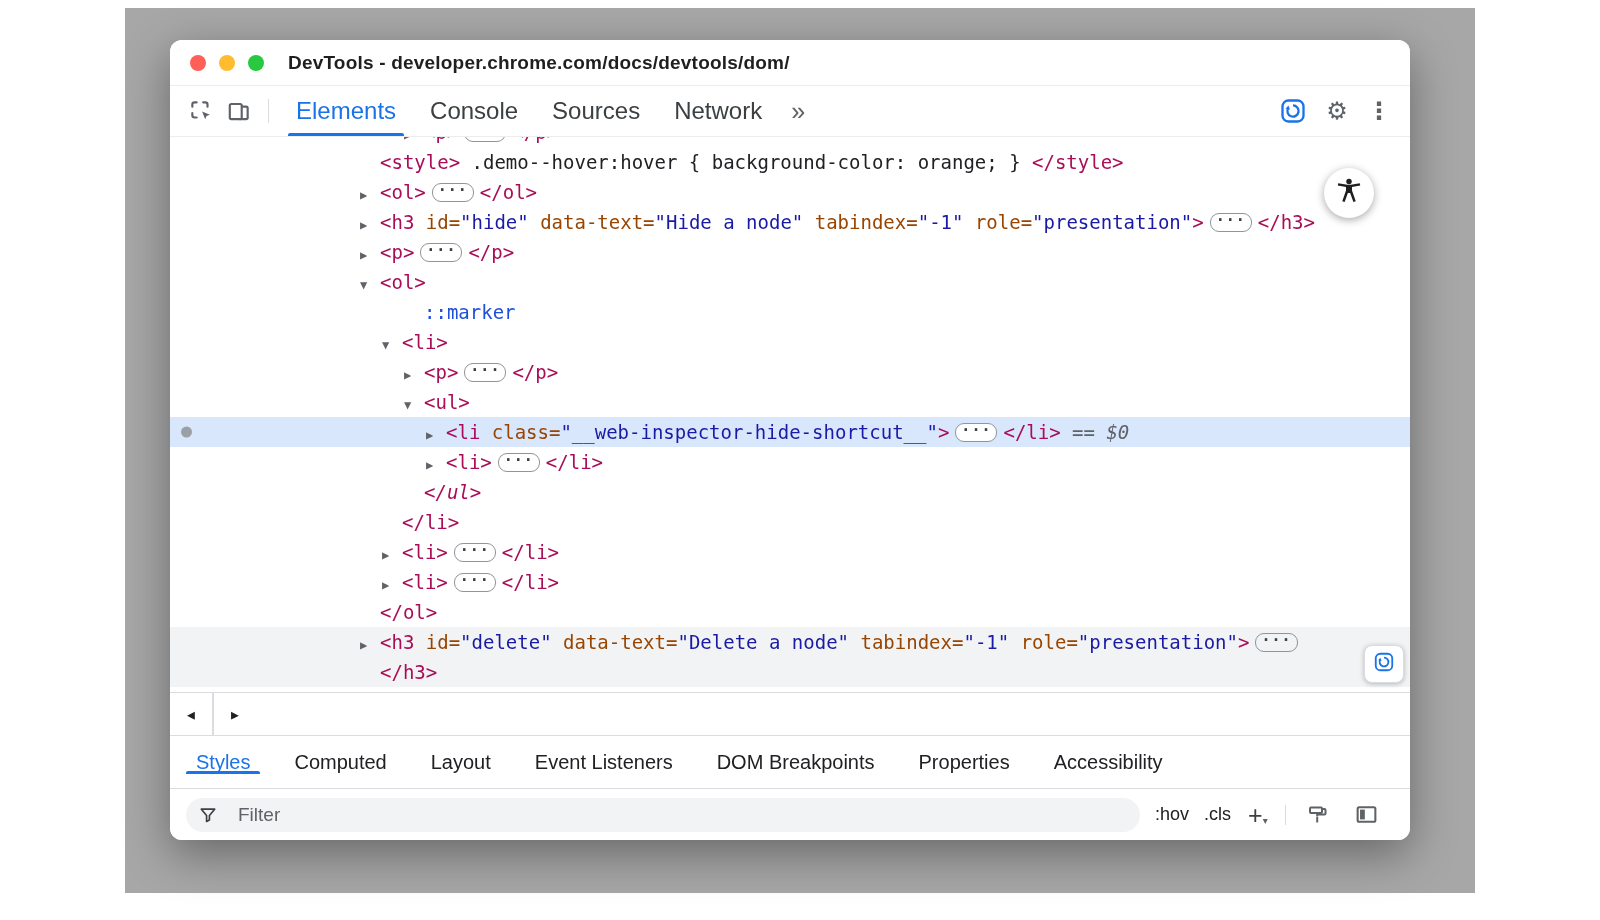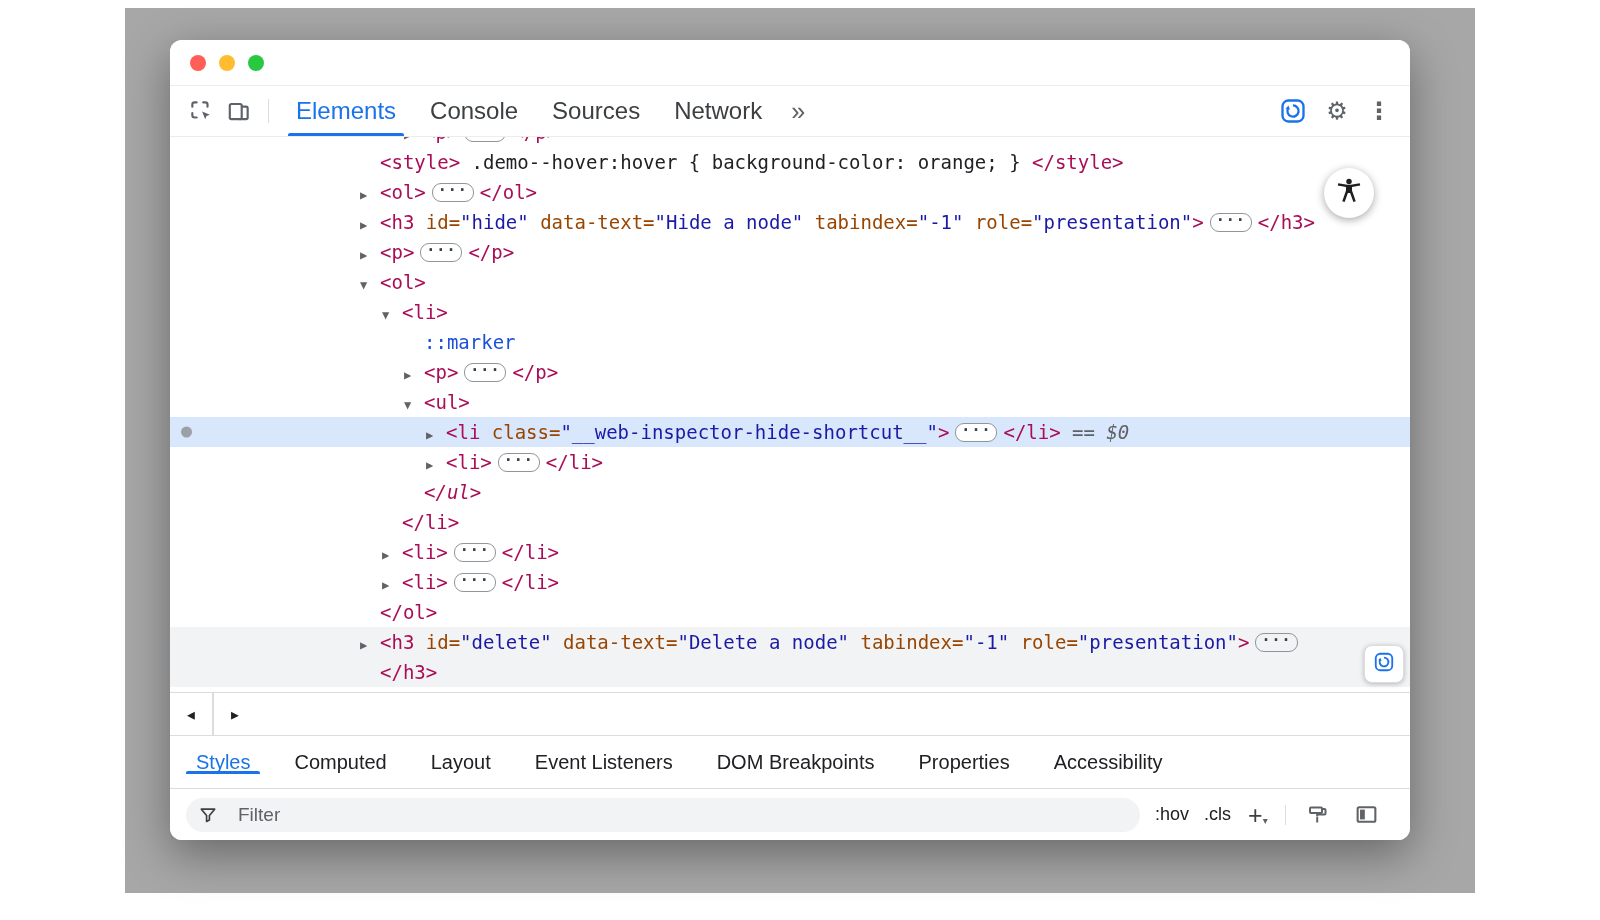--- a/index.html
+++ b/index.html
@@ -98,20 +98,21 @@
 <div class="stage"></div>
 
 <div class="window">
 
   <div class="titlebar">
     <div class="lights">
       <span class="light red"></span>
       <span class="light yellow"></span>
       <span class="light green"></span>
     </div>
+    <span class="title">DevTools - developer.chrome.com/docs/devtools/dom/</span>
   </div>
 
   <div class="toolbar">
     <span class="tool-icon">
       <svg width="26" height="26" viewBox="0 0 24 24" fill="none" stroke="currentColor" stroke-width="2">
         <path d="M4 8V6a2 2 0 0 1 2-2h2M14 4h2a2 2 0 0 1 2 2v2M4 14v2a2 2 0 0 0 2 2h2" stroke-linecap="round"></path>
         <path d="M13 12.5l7.2 2.9-3.1 1.2-1.2 3.1z" fill="currentColor" stroke="none"></path>
       </svg>
     </span>
     <span class="tool-icon">
@@ -143,22 +144,22 @@
   </div>
 
   <div class="tree">
     <div class="tree-rows" id="tree-rows">
         <div class="tree-row clip-top" style="padding-left: 234px;"><span class="arrow">▶</span><span class="tok-tag">&lt;p&gt;</span><span class="pill">···</span><span class="tok-tag">&lt;/p&gt;</span></div>
         <div class="tree-row" style="padding-left: 190px;"><span class="arrow"></span><span class="tok-tag">&lt;style&gt;</span><span class="tok-text"> .demo--hover:hover { background-color: orange; } </span><span class="tok-tag">&lt;/style&gt;</span></div>
         <div class="tree-row" style="padding-left: 190px;"><span class="arrow">▶</span><span class="tok-tag">&lt;ol&gt;</span><span class="pill">···</span><span class="tok-tag">&lt;/ol&gt;</span></div>
         <div class="tree-row" style="padding-left: 190px;"><span class="arrow">▶</span><span class="tok-tag">&lt;h3</span><span class="tok-attr"> id=</span><span class="tok-val">"hide"</span><span class="tok-attr"> data-text=</span><span class="tok-val">"Hide a node"</span><span class="tok-attr"> tabindex=</span><span class="tok-val">"-1"</span><span class="tok-attr"> role=</span><span class="tok-val">"presentation"</span><span class="tok-tag">&gt;</span><span class="pill">···</span><span class="tok-tag">&lt;/h3&gt;</span></div>
         <div class="tree-row" style="padding-left: 190px;"><span class="arrow">▶</span><span class="tok-tag">&lt;p&gt;</span><span class="pill">···</span><span class="tok-tag">&lt;/p&gt;</span></div>
         <div class="tree-row" style="padding-left: 190px;"><span class="arrow">▼</span><span class="tok-tag">&lt;ol&gt;</span></div>
+        <div class="tree-row" style="padding-left: 234px;"><span class="arrow"></span><span class="tok-marker">::marker</span></div>
         <div class="tree-row" style="padding-left: 212px;"><span class="arrow">▼</span><span class="tok-tag">&lt;li&gt;</span></div>
-        <div class="tree-row" style="padding-left: 234px;"><span class="arrow"></span><span class="tok-marker">::marker</span></div>
         <div class="tree-row" style="padding-left: 234px;"><span class="arrow">▶</span><span class="tok-tag">&lt;p&gt;</span><span class="pill">···</span><span class="tok-tag">&lt;/p&gt;</span></div>
         <div class="tree-row" style="padding-left: 234px;"><span class="arrow">▼</span><span class="tok-tag">&lt;ul&gt;</span></div>
         <div class="tree-row sel" style="padding-left: 256px;"><span class="gutter-dot"></span><span class="arrow">▶</span><span class="tok-tag">&lt;li</span><span class="tok-attr"> class=</span><span class="tok-val">"__web-inspector-hide-shortcut__"</span><span class="tok-tag">&gt;</span><span class="pill">···</span><span class="tok-tag">&lt;/li&gt;</span><span class="tok-eq"> == </span><span class="tok-dollar">$0</span></div>
         <div class="tree-row" style="padding-left: 256px;"><span class="arrow">▶</span><span class="tok-tag">&lt;li&gt;</span><span class="pill">···</span><span class="tok-tag">&lt;/li&gt;</span></div>
         <div class="tree-row" style="padding-left: 234px; font-style: italic;"><span class="arrow"></span><span class="tok-tag">&lt;/ul&gt;</span></div>
         <div class="tree-row" style="padding-left: 212px;"><span class="arrow"></span><span class="tok-tag">&lt;/li&gt;</span></div>
         <div class="tree-row" style="padding-left: 212px;"><span class="arrow">▶</span><span class="tok-tag">&lt;li&gt;</span><span class="pill">···</span><span class="tok-tag">&lt;/li&gt;</span></div>
         <div class="tree-row" style="padding-left: 212px;"><span class="arrow">▶</span><span class="tok-tag">&lt;li&gt;</span><span class="pill">···</span><span class="tok-tag">&lt;/li&gt;</span></div>
         <div class="tree-row" style="padding-left: 190px;"><span class="arrow"></span><span class="tok-tag">&lt;/ol&gt;</span></div>
         <div class="tree-row band" style="padding-left: 190px;"><span class="arrow">▶</span><span class="tok-tag">&lt;h3</span><span class="tok-attr"> id=</span><span class="tok-val">"delete"</span><span class="tok-attr"> data-text=</span><span class="tok-val">"Delete a node"</span><span class="tok-attr"> tabindex=</span><span class="tok-val">"-1"</span><span class="tok-attr"> role=</span><span class="tok-val">"presentation"</span><span class="tok-tag">&gt;</span><span class="pill">···</span></div>

